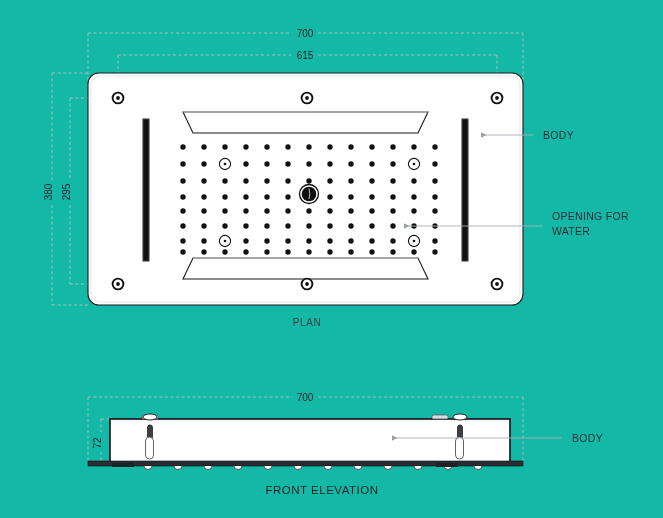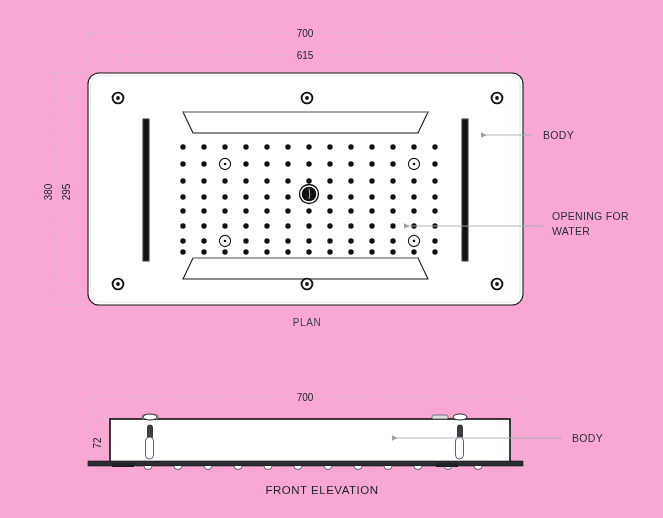--- a/index.html
+++ b/index.html
@@ -10,21 +10,21 @@
   body {
     width: 663px;
     height: 518px;
     overflow: hidden;
     font-family: "Liberation Sans", sans-serif;
   }
   #drawing-root {
     position: relative;
     width: 663px;
     height: 518px;
-    background: #f9a8d4;
+    background: #14b8a6;
   }
   svg#tech-drawing {
     position: absolute;
     top: 0;
     left: 0;
     width: 663px;
     height: 518px;
     display: block;
   }
   .dim-text {

